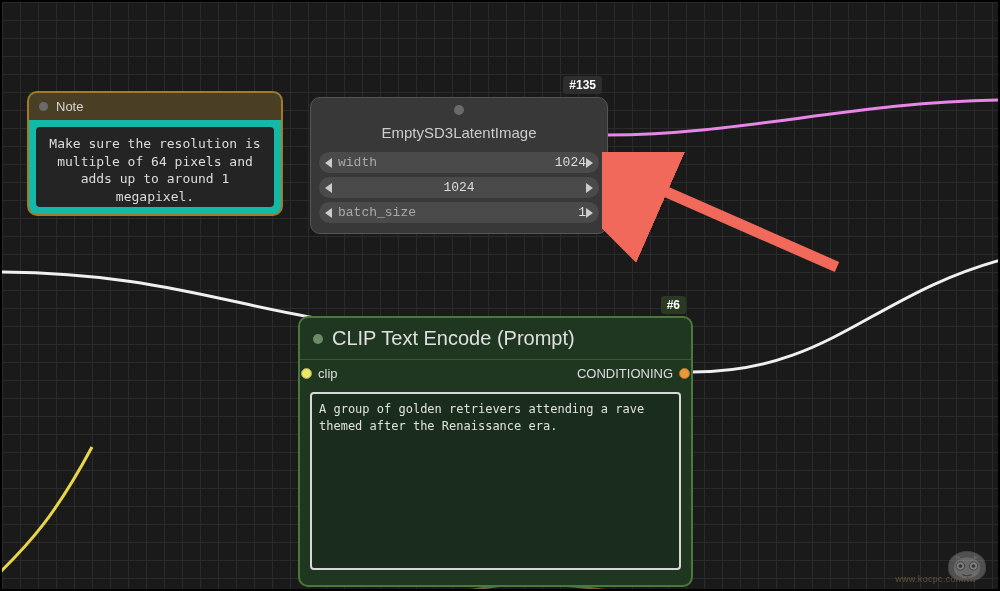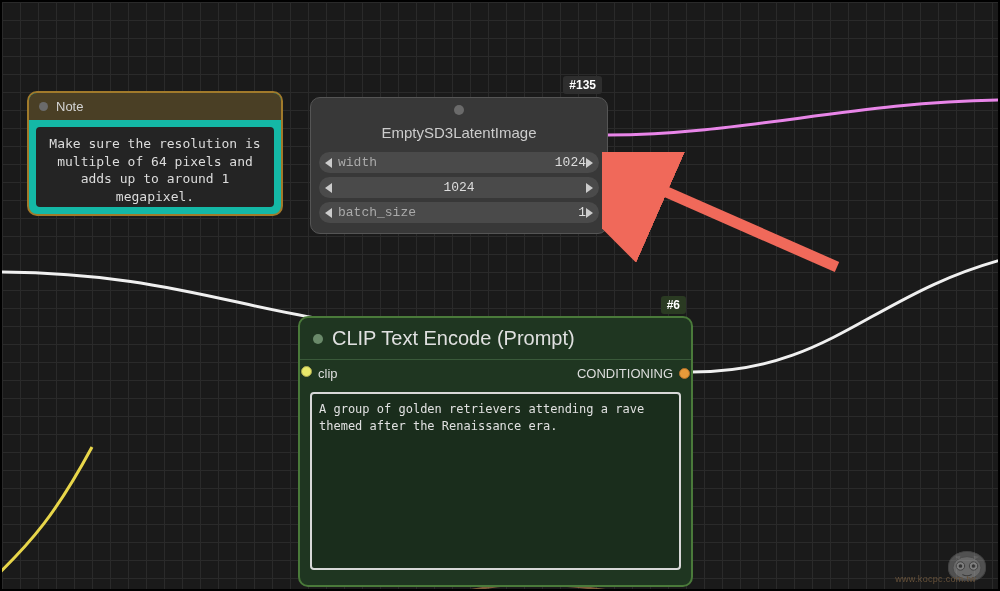--- a/index.html
+++ b/index.html
@@ -173,21 +173,21 @@
     }
     .clip-header .dot { width: 10px; height: 10px; border-radius: 50%; background: #6a8a6a; }
     
     .clip-io {
       display: flex;
       justify-content: space-between;
       align-items: center;
       padding: 6px 3px;
       font-size: 13px;
     }
-    .clip-in { display: flex; gap: 6px; padding-left: 0;}
+    .clip-in { display: flex; align-items: center; gap: 6px; padding-left: 0;}
     .clip-in .port { width: 11px; height: 11px; border-radius: 50%; background: #e8e86a; border:1px solid #aaa850; margin-left:-2px;}
     .clip-out { display: flex; align-items: center; gap: 6px; padding-right: 0;}
     .clip-out .port { width: 11px; height: 11px; border-radius: 50%; background: #e89a3a; border:1px solid #b0702a; margin-right:-2px;}
     
     .clip-text {
       margin: 5px 10px 12px 10px;
       background: #1a2d1c;
       border: 2px solid #d8d8d8;
       border-radius: 4px;
       padding: 7px;

